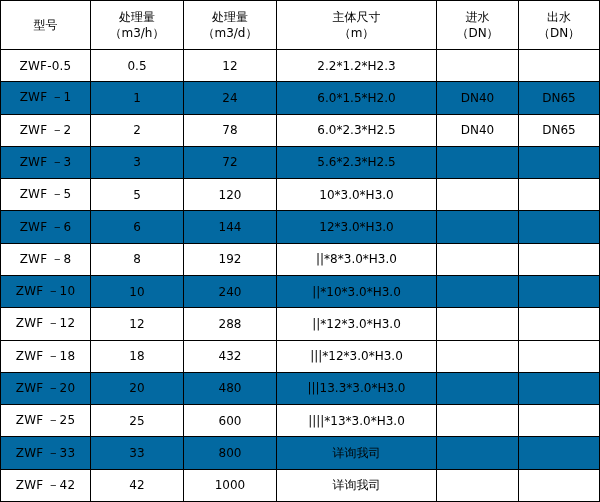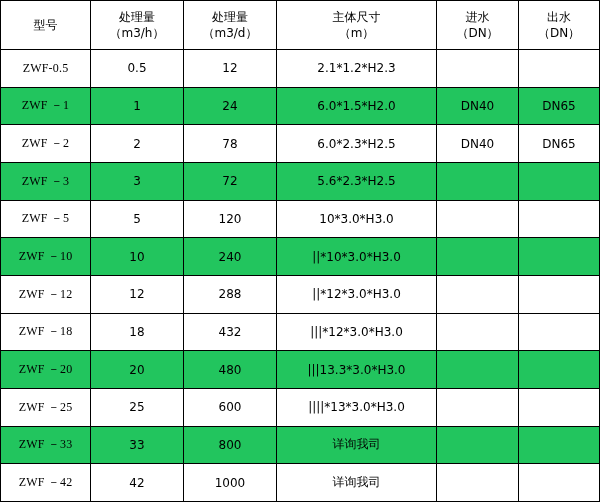--- a/index.html
+++ b/index.html
@@ -44,29 +44,28 @@
     height: 31px;
   }
   .col-model { width: 90px; }
   .col-flow-h { width: 93px; }
   .col-flow-d { width: 93px; }
   .col-size  { width: 160px; }
   .col-in    { width: 82px; }
   .col-out   { width: 81px; }
 
   tr.shaded td {
-    background: #22c55e;
+    background: #0369a1;
   }
   tr.plain td {
     background: #ffffff;
   }
   td.model-cell {
     font-size: 12px;
     letter-spacing: 0.2px;
-    font-family: Liberation Serif, serif;
   }
   td.size-cell {
     font-size: 12.5px;
   }
 </style>
 </head>
 <body>
 
 <table class="spec-table">
   <colgroup>
@@ -102,21 +101,21 @@
         <span class="hdr-line">出水</span>
         <span class="hdr-line">（DN）</span>
       </th>
     </tr>
   </thead>
   <tbody id="table-body">
       <tr class="plain">
         <td class="model-cell">ZWF-0.5</td>
         <td>0.5</td>
         <td>12</td>
-        <td class="size-cell">2.1*1.2*H2.3</td>
+        <td class="size-cell">2.2*1.2*H2.3</td>
         <td></td>
         <td></td>
       </tr>
       <tr class="shaded">
         <td class="model-cell">ZWF －1</td>
         <td>1</td>
         <td>24</td>
         <td class="size-cell">6.0*1.5*H2.0</td>
         <td>DN40</td>
         <td>DN65</td>
@@ -139,20 +138,36 @@
       </tr>
       <tr class="plain">
         <td class="model-cell">ZWF －5</td>
         <td>5</td>
         <td>120</td>
         <td class="size-cell">10*3.0*H3.0</td>
         <td></td>
         <td></td>
       </tr>
       <tr class="shaded">
+        <td class="model-cell">ZWF －6</td>
+        <td>6</td>
+        <td>144</td>
+        <td class="size-cell">12*3.0*H3.0</td>
+        <td></td>
+        <td></td>
+      </tr>
+      <tr class="plain">
+        <td class="model-cell">ZWF －8</td>
+        <td>8</td>
+        <td>192</td>
+        <td class="size-cell">||*8*3.0*H3.0</td>
+        <td></td>
+        <td></td>
+      </tr>
+      <tr class="shaded">
         <td class="model-cell">ZWF －10</td>
         <td>10</td>
         <td>240</td>
         <td class="size-cell">||*10*3.0*H3.0</td>
         <td></td>
         <td></td>
       </tr>
       <tr class="plain">
         <td class="model-cell">ZWF －12</td>
         <td>12</td>

